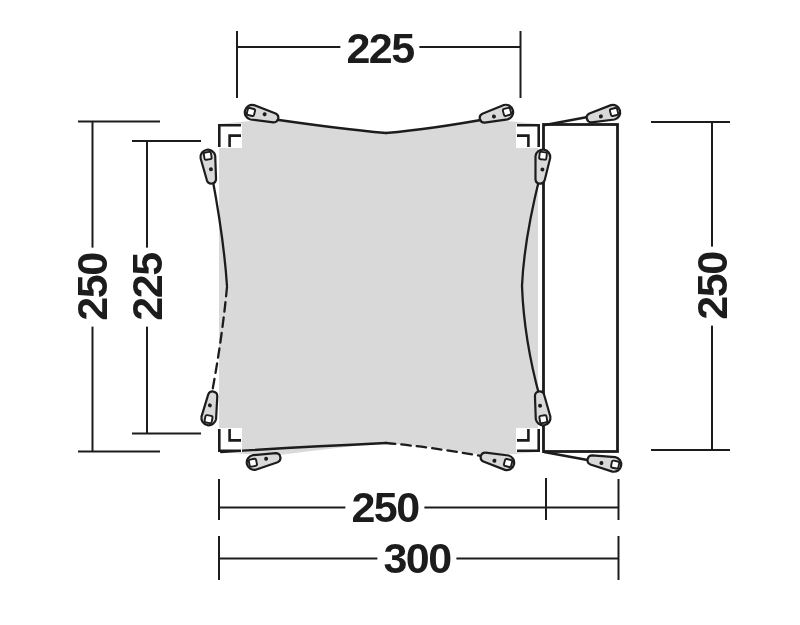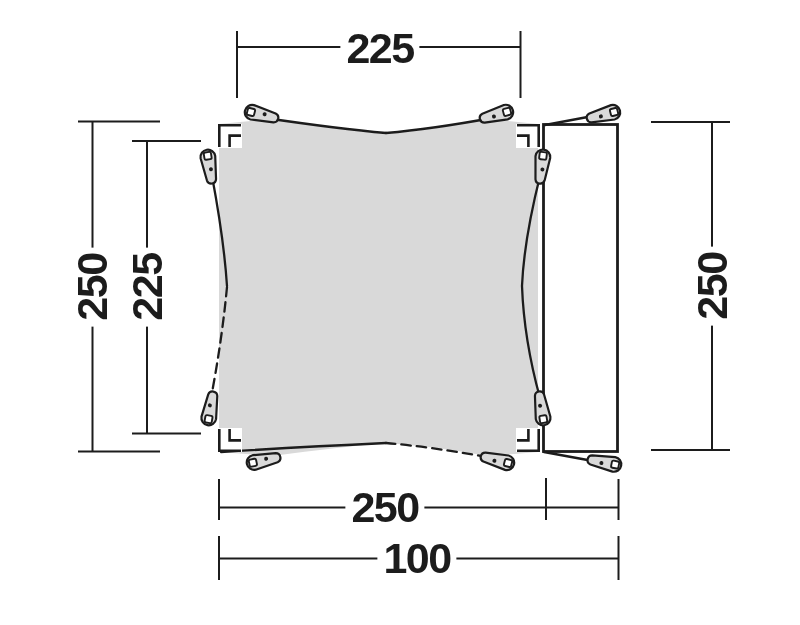--- a/index.html
+++ b/index.html
@@ -118,14 +118,14 @@
 
   <div class="dim-label vertical" style="left:92px;top:287px;">250</div>
 
   <div class="dim-label vertical" style="left:147px;top:287px;">225</div>
 
   <div class="dim-label vertical" style="left:712px;top:286px;">250</div>
 
   <div class="dim-label" style="left:385px;top:507px;">250</div>
 
 
-  <div class="dim-label" style="left:417px;top:558px;">100</div>
+  <div class="dim-label" style="left:417px;top:558px;">300</div>
 </div>
 
 </body></html>

